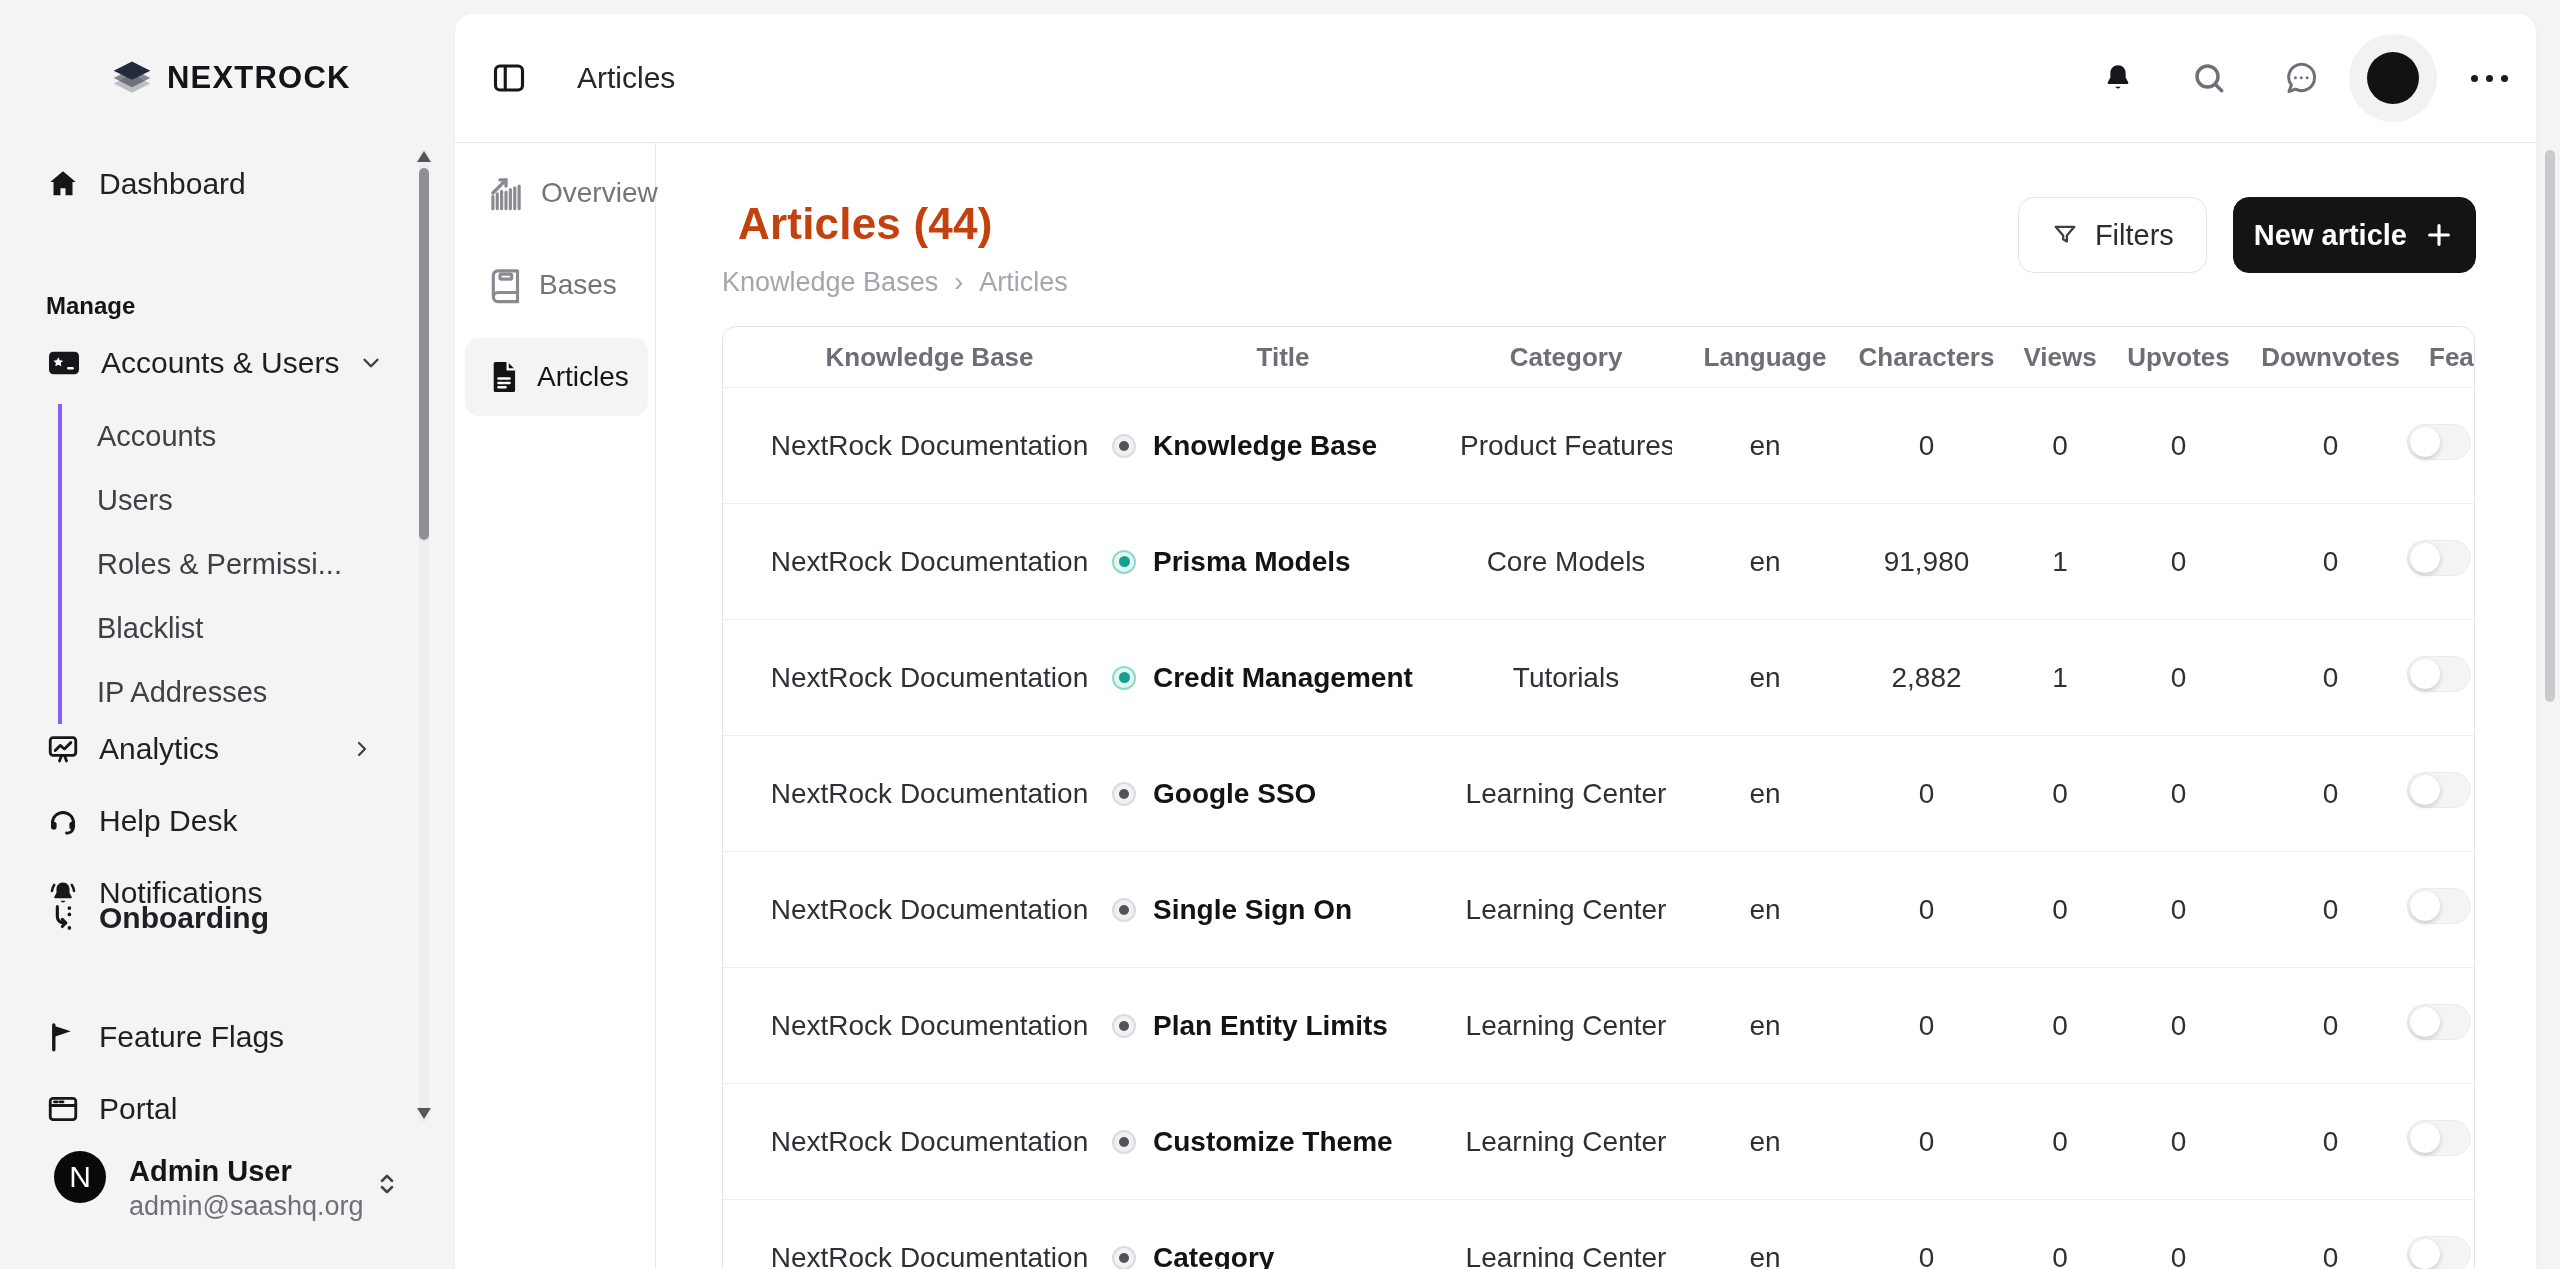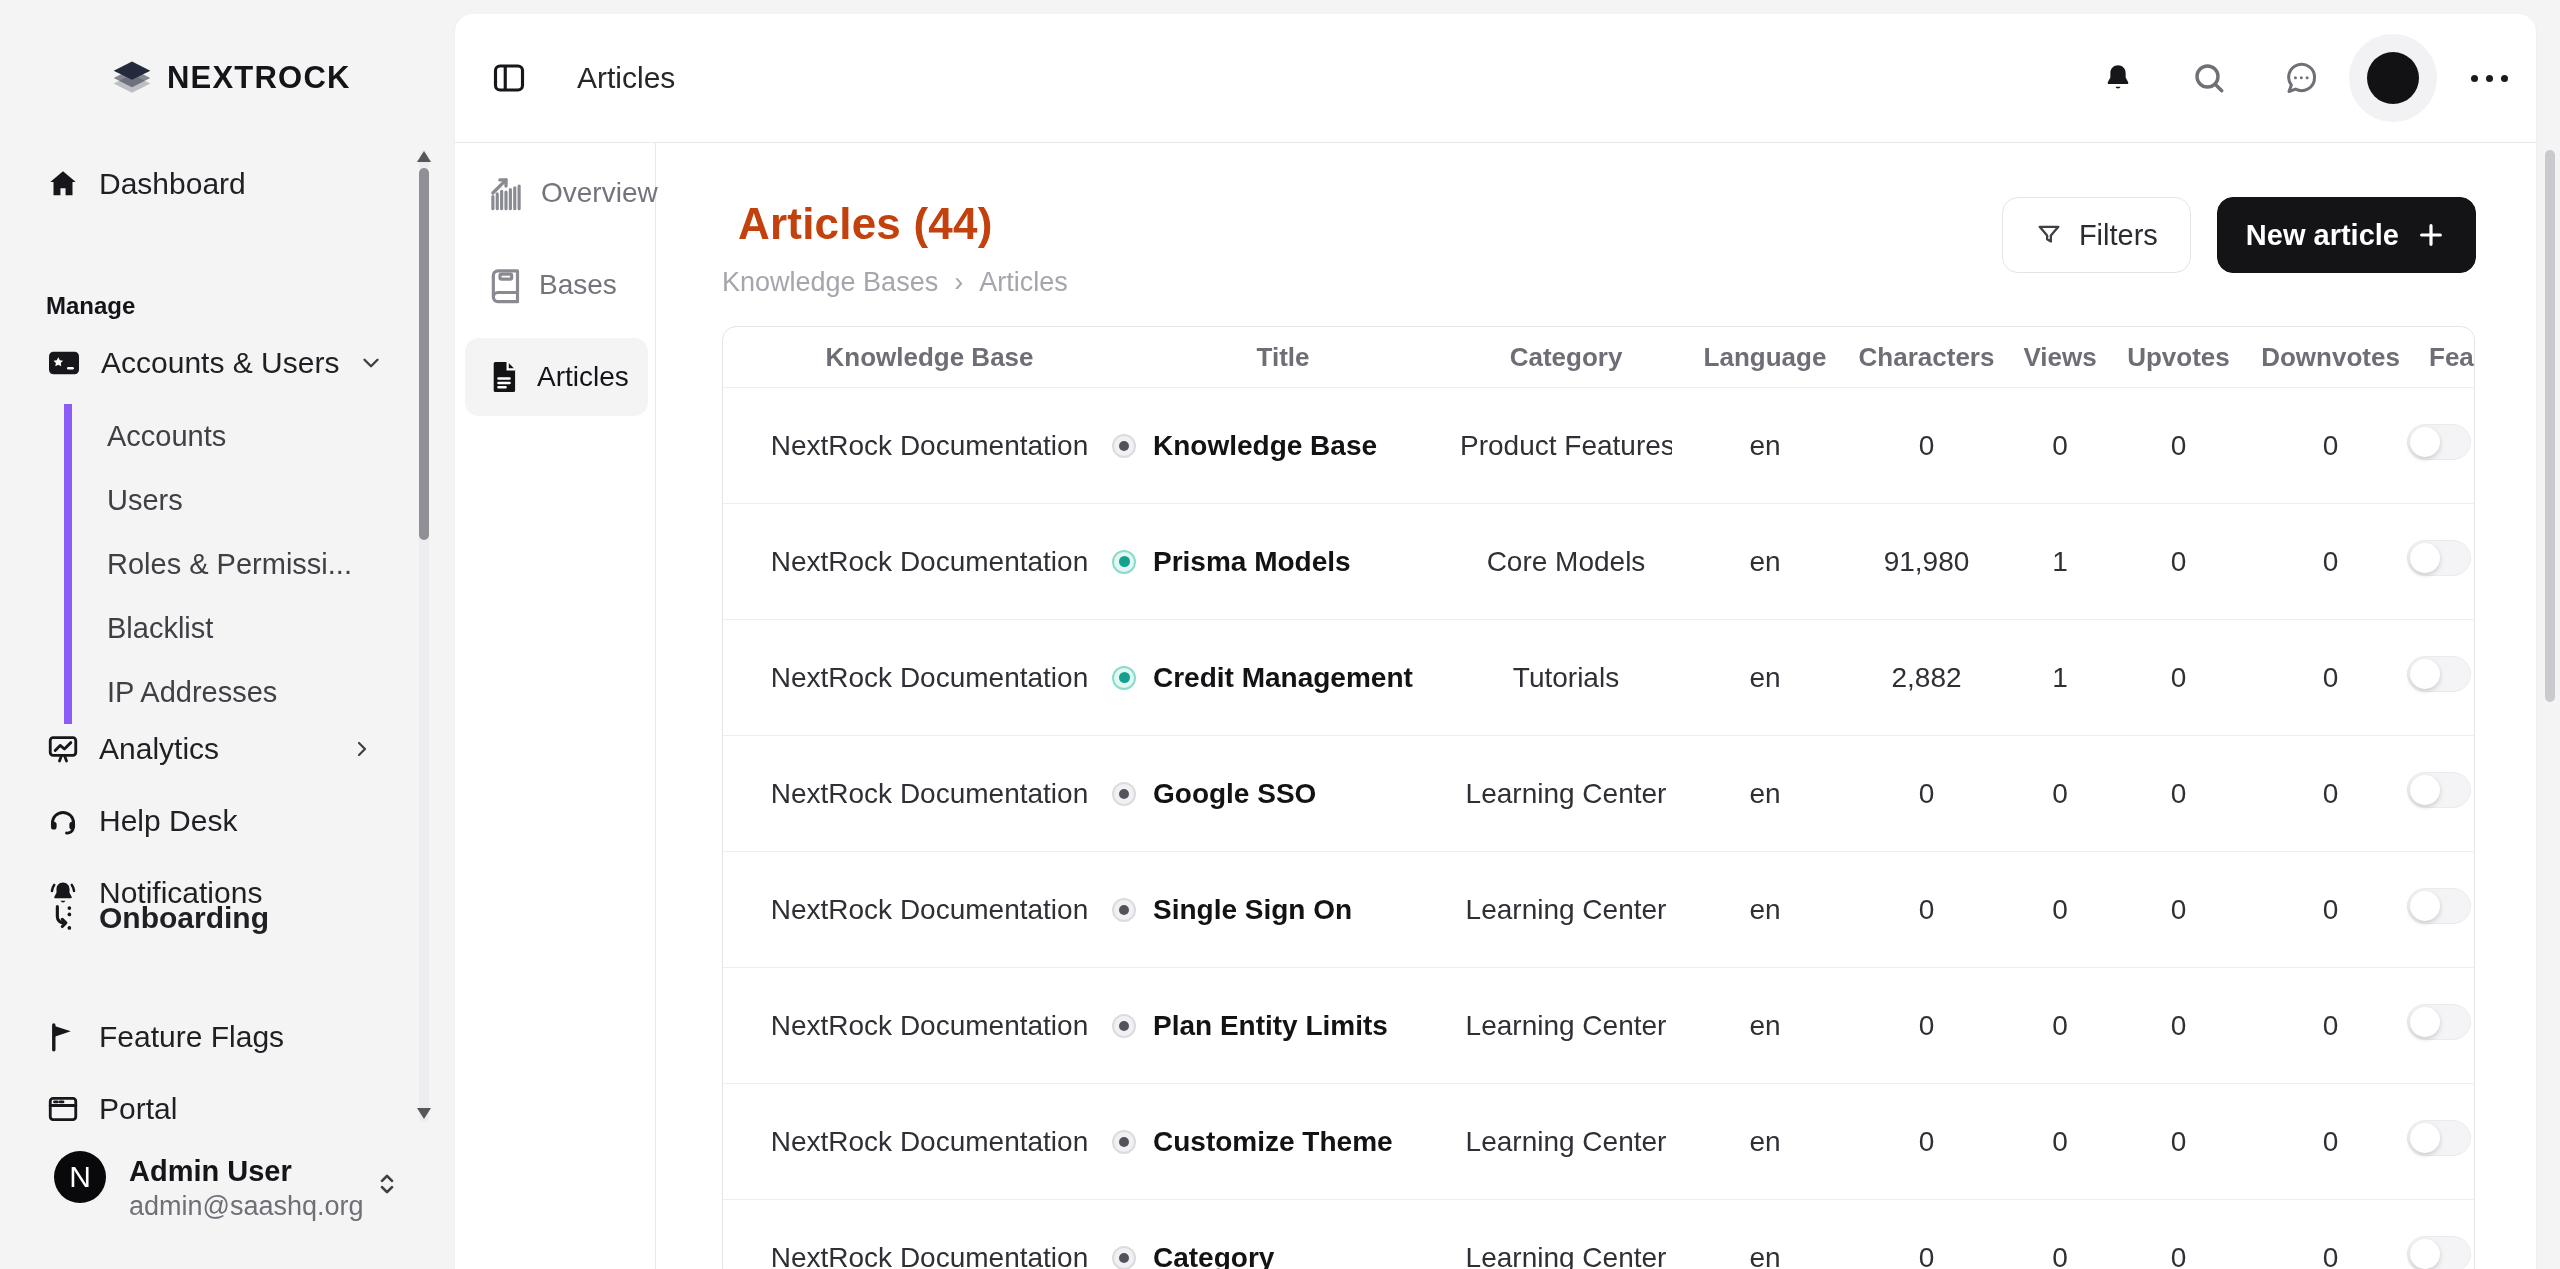--- a/index.html
+++ b/index.html
@@ -9,21 +9,21 @@
 
   
   .sidebar{position:absolute;left:0;top:0;width:455px;height:921px;background:#f4f4f5;}
   .logo{position:absolute;left:110px;top:56px;display:flex;align-items:center;gap:13px;}
   .logo-text{font-size:31px;font-weight:800;letter-spacing:1.2px;color:#141419;}
   .side-scroll{position:absolute;left:0;top:147px;width:455px;height:978px;overflow:hidden;}
   .snav{position:absolute;left:46px;display:flex;align-items:center;gap:19px;
         font-size:30px;color:#1f1f24;width:332px;cursor:default;}
   .snav .lbl{white-space:nowrap;}
   .section-label{position:absolute;left:46px;font-size:24px;font-weight:700;color:#141419;}
-  .sublist{position:absolute;left:64px;top:257px;border-left:8px solid #8b5cf6;}
+  .sublist{position:absolute;left:58px;top:257px;border-left:4px solid #8b5cf6;}
   .subitem{height:64px;display:flex;align-items:center;padding-left:35px;
            font-size:29px;color:#3f3f46;white-space:nowrap;width:330px;}
   .chev-end{margin-left:auto;margin-right:4px;}
   
   .sb-track{position:absolute;left:419px;top:150px;width:10px;height:972px;background:#ededef;border-radius:5px;}
   .sb-thumb{position:absolute;left:419px;top:168px;width:10px;height:372px;background:#8f8f95;border-radius:5px;}
   .sb-up{position:absolute;left:417px;top:151px;width:0;height:0;
          border-left:7px solid transparent;border-right:7px solid transparent;border-bottom:11px solid #55555a;}
   .sb-down{position:absolute;left:417px;top:1108px;width:0;height:0;
          border-left:7px solid transparent;border-right:7px solid transparent;border-top:11px solid #55555a;}
@@ -58,21 +58,21 @@
   .sn-item.active{background:#f4f4f5;color:#141419;font-weight:500;}
 
   .content{flex:1;padding:40px 60px 0 66px;box-sizing:border-box;position:relative;}
   .page-head{display:flex;justify-content:space-between;align-items:flex-start;}
   .pg-title{font-size:44px;font-weight:800;color:#c2410c;margin:16px;letter-spacing:.2px;}
   .crumbs{margin-top:18px;display:flex;align-items:center;gap:16px;font-size:27px;color:#a5a5ad;}
   .actions{display:flex;gap:26px;margin-top:14px;}
   .btn{display:flex;align-items:center;gap:16px;height:76px;border-radius:16px;
        font-size:29px;box-sizing:border-box;cursor:pointer;white-space:nowrap;}
   .btn-ghost{background:#fff;border:1px solid #e4e4e7;color:#2b2b31;padding:0 32px;font-weight:500;}
-  .btn-dark{background:#141417;border:1px solid #141417;color:#fff;padding:0 28px;font-weight:700;}
+  .btn-dark{background:#141417;border:1px solid #141417;color:#fff;padding:0 20px;font-weight:700;}
 
   
   .tablewrap{margin-top:28px;width:1753px;height:955px;border:1px solid #e4e4e7;border-radius:14px;
              overflow:hidden;background:#fff;box-sizing:border-box;text-align:center;}
   .grid{display:grid;grid-template-columns:383px 328px 238px 160px 163px 104px 133px 171px minmax(40px,1fr);
         align-items:center;}
   .thead{height:60px;}
   .trow{height:115px;border-top:1px solid #efeff2;}
   .c{padding-left:26px;font-size:28px;color:#2f2f35;white-space:nowrap;overflow:hidden;}
   .c:first-child{padding-left:30px;}

